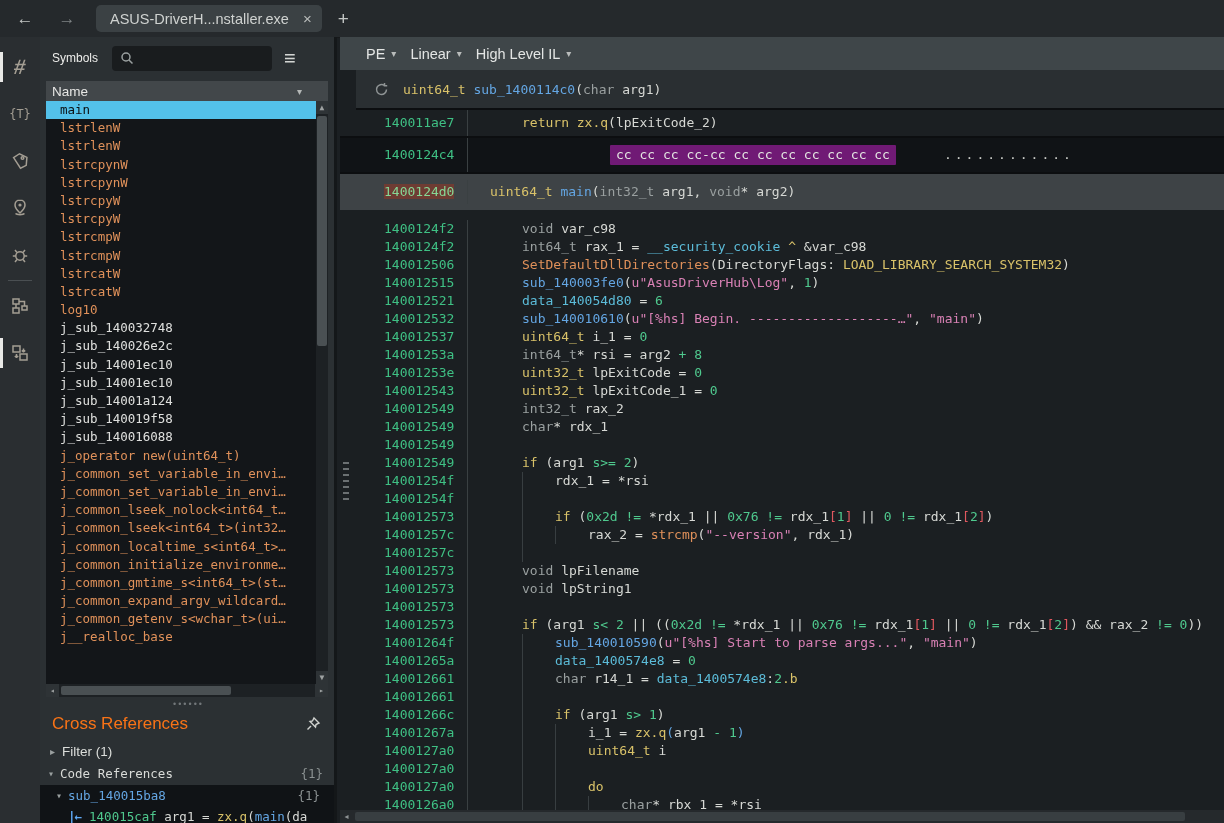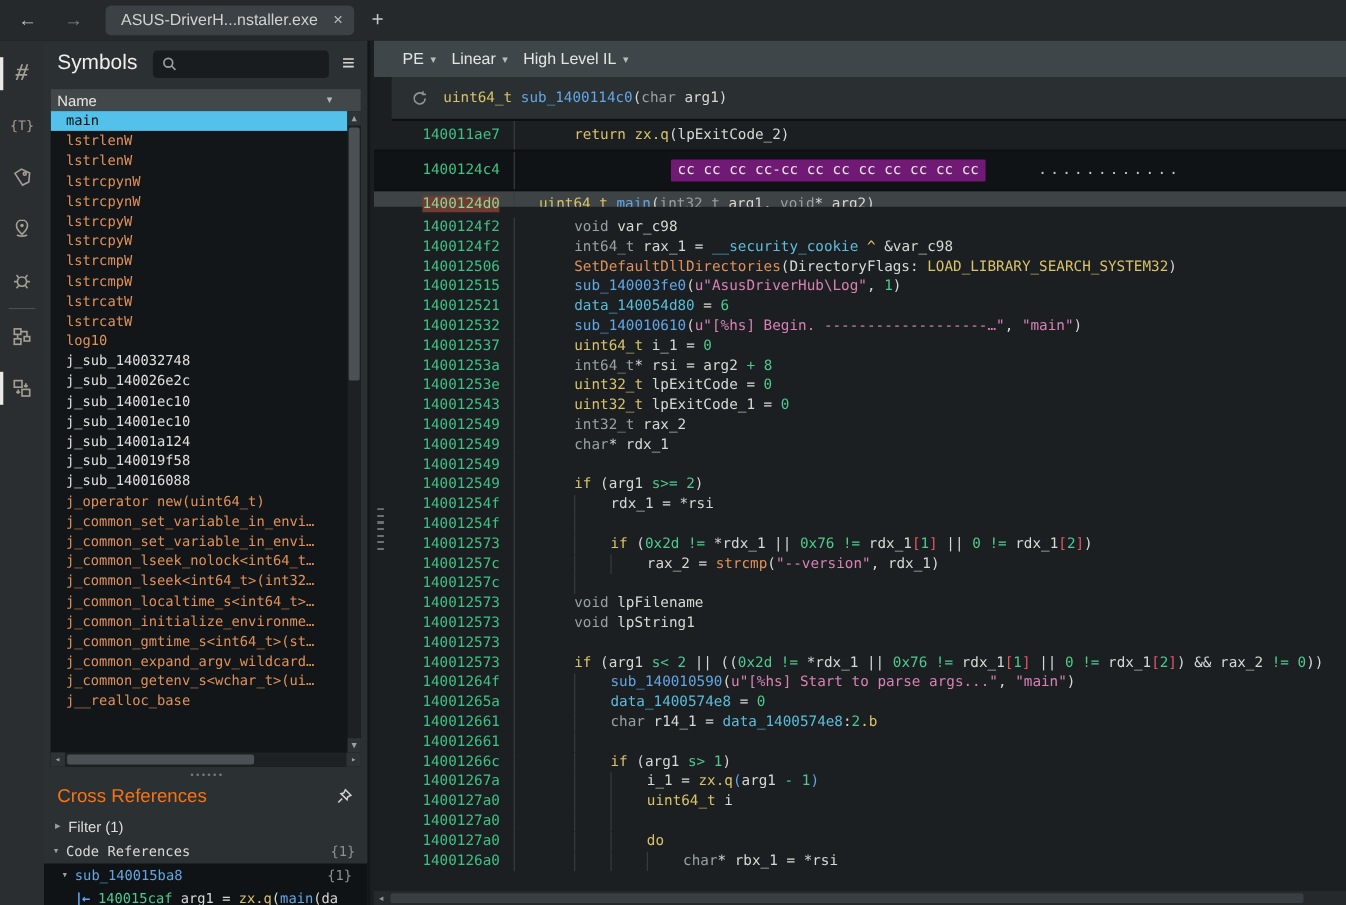--- a/index.html
+++ b/index.html
@@ -18,21 +18,21 @@
   
   .activity{position:absolute;left:0;top:37px;width:40px;height:786px;background:#2a2e31;}
   .abitem{position:relative;width:40px;height:40px;display:flex;align-items:center;justify-content:center;color:#a49e93;}
   .abitem.active::before{content:"";position:absolute;left:0;top:5px;width:3px;height:30px;background:#e9e9e7;}
   .abdivider{width:24px;height:1px;background:#4a4f52;margin:5px auto;}
   .bracetxt{font-family:"DejaVu Sans Mono",monospace;font-size:12px;}
   .hashtxt{font-size:21px;font-weight:bold;transform:skewX(-8deg);}
   
   .sidebar{position:absolute;left:40px;top:37px;width:297px;height:786px;background:#2b3033;border-right:3px solid #141719;box-sizing:border-box;}
   .sideheader{display:flex;align-items:center;height:42px;}
-  .sidetitle{font-size:19px;color:#ededeb;margin-left:12px;}
+  .sidetitle{font-size:12px;color:#ededeb;margin-left:12px;}
   .searchbox{margin-left:14px;width:160px;height:25px;background:#191c1e;border-radius:4px;display:flex;align-items:center;}
   .searchbox svg{margin-left:8px;}
   .burger{margin-left:12px;font-size:20px;color:#d3d5d3;}
   .symlist{position:absolute;left:6px;top:44px;width:282px;height:616px;background:#131619;
            font-family:"DejaVu Sans Mono",monospace;font-size:12.5px;}
   .symhead{height:20px;background:#42474a;color:#e6e6e4;font-family:"Liberation Sans",sans-serif;
            font-size:13.5px;display:flex;align-items:center;padding-left:6px;border-bottom:1px solid #17191b;}
   .symhead .hcaret{margin-left:auto;margin-right:26px;color:#b4b7b6;font-size:10px;}
   .symrows{position:absolute;left:0;top:20px;width:270px;height:583px;overflow:hidden;}
   .srow{height:18.2px;line-height:18.2px;padding-left:14px;white-space:nowrap;overflow:hidden;}
@@ -69,21 +69,21 @@
   .main{position:absolute;left:340px;top:37px;width:884px;height:786px;background:#1b1f22;}
   .toolbar{position:absolute;left:0;top:0;width:884px;height:33px;background:#3f4649;display:flex;align-items:center;padding-left:12px;}
   .tbitem{margin-left:14px;font-size:14.5px;color:#e3e5e4;display:flex;align-items:center;}
   .tbitem .caret{margin-left:6px;font-size:10px;color:#b9bcbb;}
   .sticky{position:absolute;left:16px;top:33px;width:884px;height:38px;background:#2a2f32;border-bottom:2px solid #0c0e10;
           display:flex;align-items:center;font-family:"DejaVu Sans Mono",monospace;font-size:13px;}
   .sticky svg{margin-left:18px;margin-right:14px;}
   .lines{position:absolute;left:0;top:73px;width:884px;height:700px;font-family:"DejaVu Sans Mono",monospace;font-size:13px;}
   .cline{display:flex;height:18px;line-height:18px;white-space:pre;}
   .cline.big{height:26px;line-height:26px;}
-  .cline.sig{height:14px;line-height:24px;}
+  .cline.sig{height:36px;line-height:24px;align-items:center;}
   .cline.cur{background:#3e4346;}
   .cline.hexrow{height:34px;line-height:34px;background:#101316;gap:48px;}
   .addr{flex:none;width:128px;box-sizing:border-box;padding-left:44px;color:#3fc084;border-right:1px solid #3a4042;}
   .ahl{background:#6e3c33;color:#86d795;}
   .codecell{flex:1;padding-left:22px;overflow:hidden;}
   .indent{display:inline-block;width:32px;height:100%;vertical-align:top;}
   .indent.guide{border-left:1px solid #383e41;}
   .sep{height:2px;background:#0c0e10;}
   .gap{height:10px;}
   .hexbytes{display:inline-block;background:#701a75;color:#e4e6e2;padding:0 6px;margin-left:72px;line-height:20px;border-radius:1px;}

